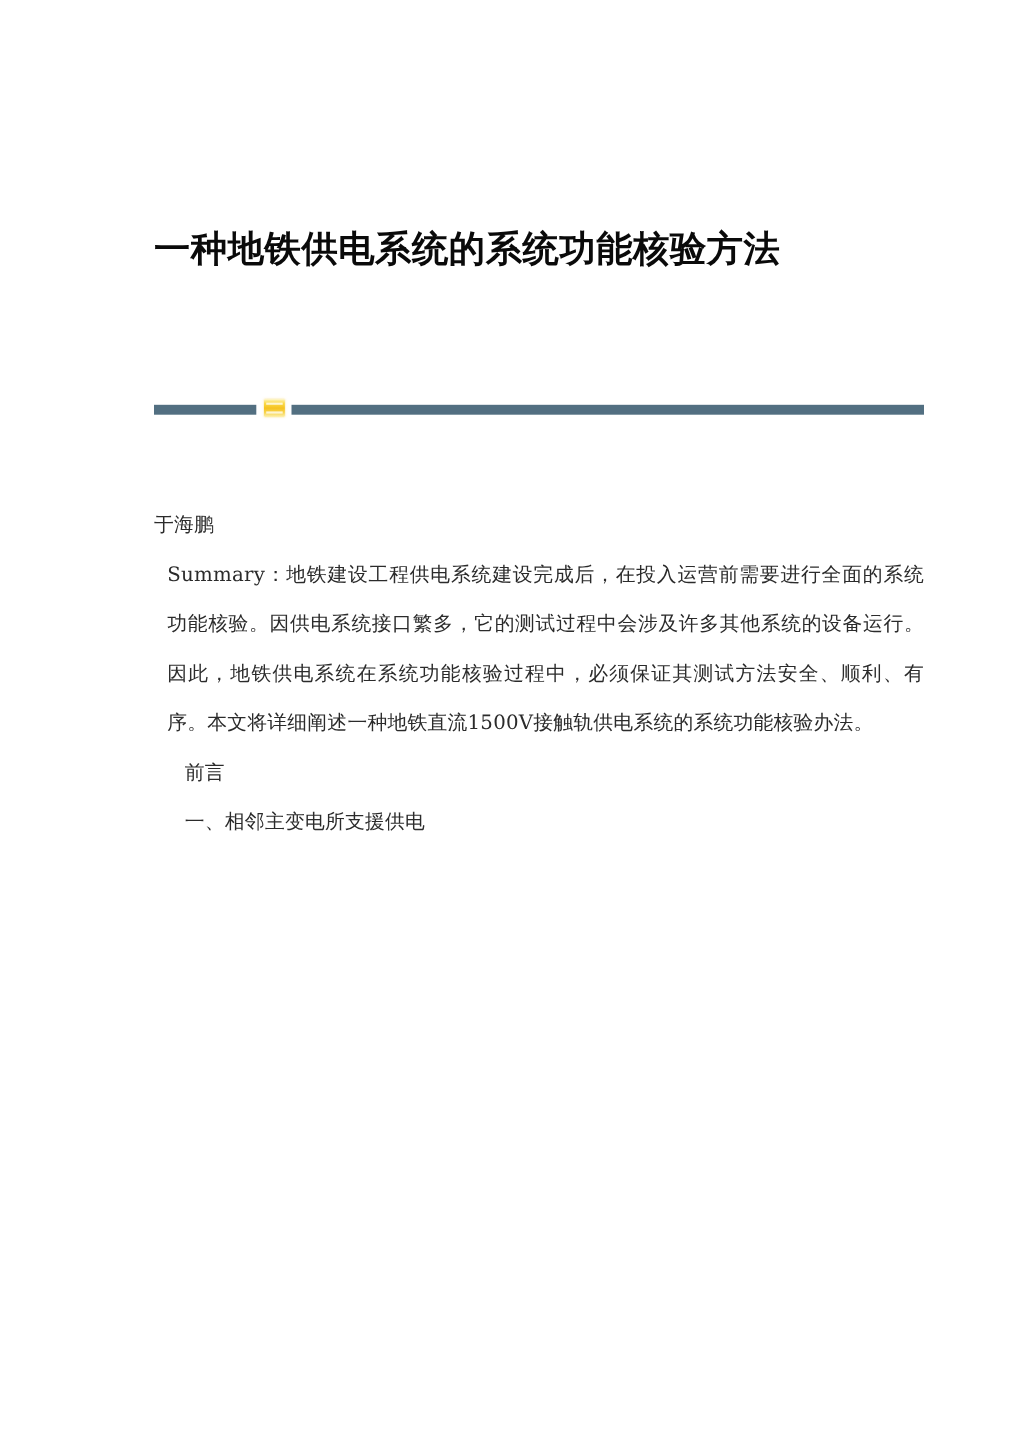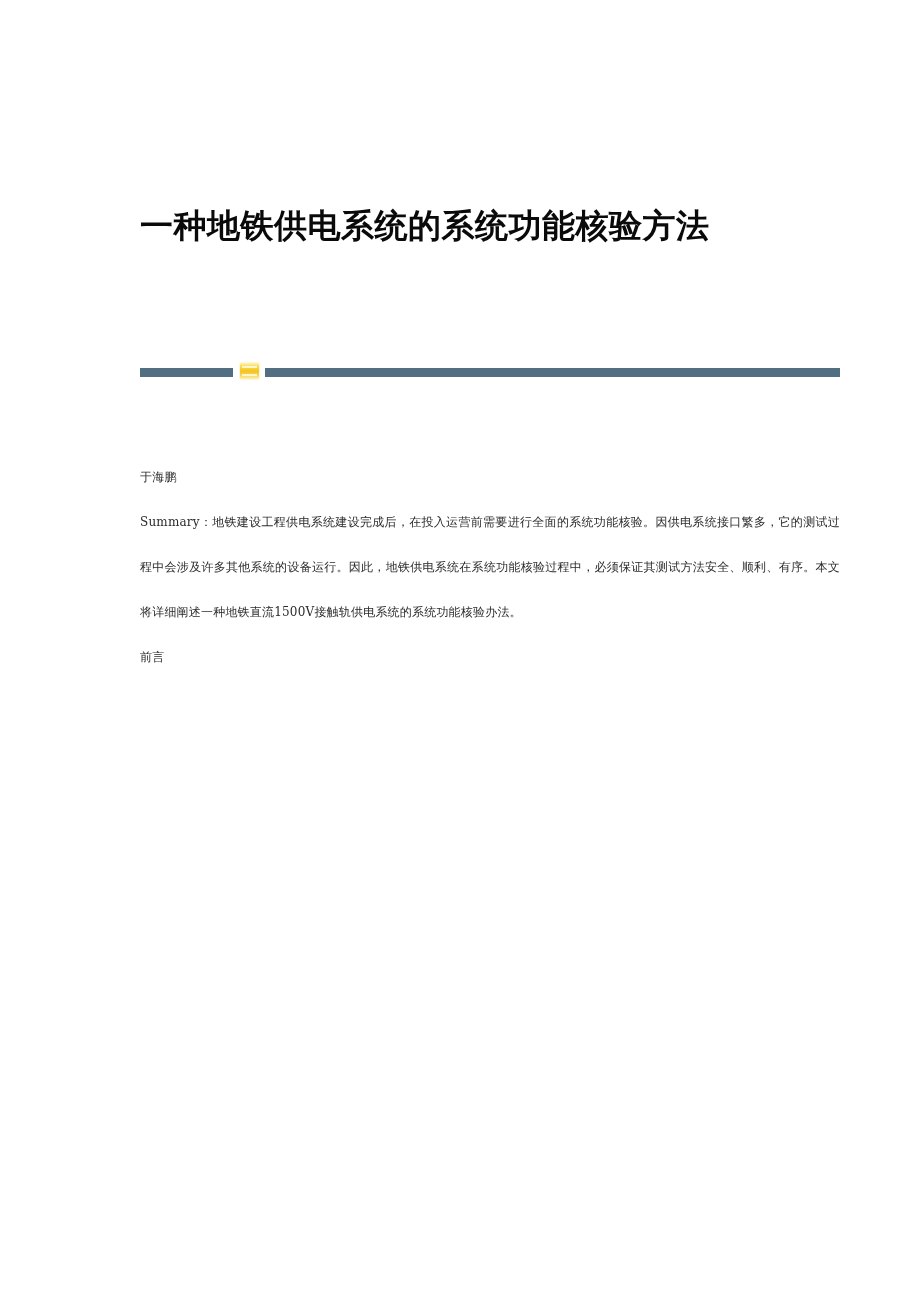--- a/index.html
+++ b/index.html
@@ -81,30 +81,30 @@
   .divider-gem::before { top: 3px; }
   .divider-gem::after  { bottom: 3px; }
 
   
   .body-block {
     margin-top: 76px;
   }
   p.para, p.meta, p.heading {
     margin: 0;
     font-family: "DejaVu Serif", "Liberation Serif", serif;
-    font-size: 12px;
+    font-size: 18px;
     line-height: 45px;
     color: #2b2b2b;
     text-align: justify;
     text-justify: inter-ideograph;
     letter-spacing: 0.2px;
   }
-  p.para   { margin-bottom: 0px; }
+  p.para   { margin-bottom: 0px; margin-left: 12px; }
   p.meta   { margin-bottom: 0px; }
-  p.heading{ margin-bottom: 0px; }
+  p.heading{ margin-bottom: 0px; margin-left: 28px; }
 </style>
 </head>
 <body>
 
 <div class="page">
   <div class="content">
 
     <h1 class="doc-title">一种地铁供电系统的系统功能核验方法</h1>
 
     <div class="divider-wrap">
@@ -116,16 +116,17 @@
     <div class="body-block">
 
       <p class="meta">于海鹏</p>
 
       <p class="para">Summary：地铁建设工程供电系统建设完成后，在投入运营前需要进行全面的系统功能核验。因供电系统接口繁多，它的测试过程中会涉及许多其他系统的设备运行。因此，地铁供电系统在系统功能核验过程中，必须保证其测试方法安全、顺利、有序。本文将详细阐述一种地铁直流1500V接触轨供电系统的系统功能核验办法。</p>
 
 
       <p class="heading">前言</p>
 
 
+      <p class="heading">一、相邻主变电所支援供电</p>
 
     </div>
   </div>
 </div>
 
 </body></html>

